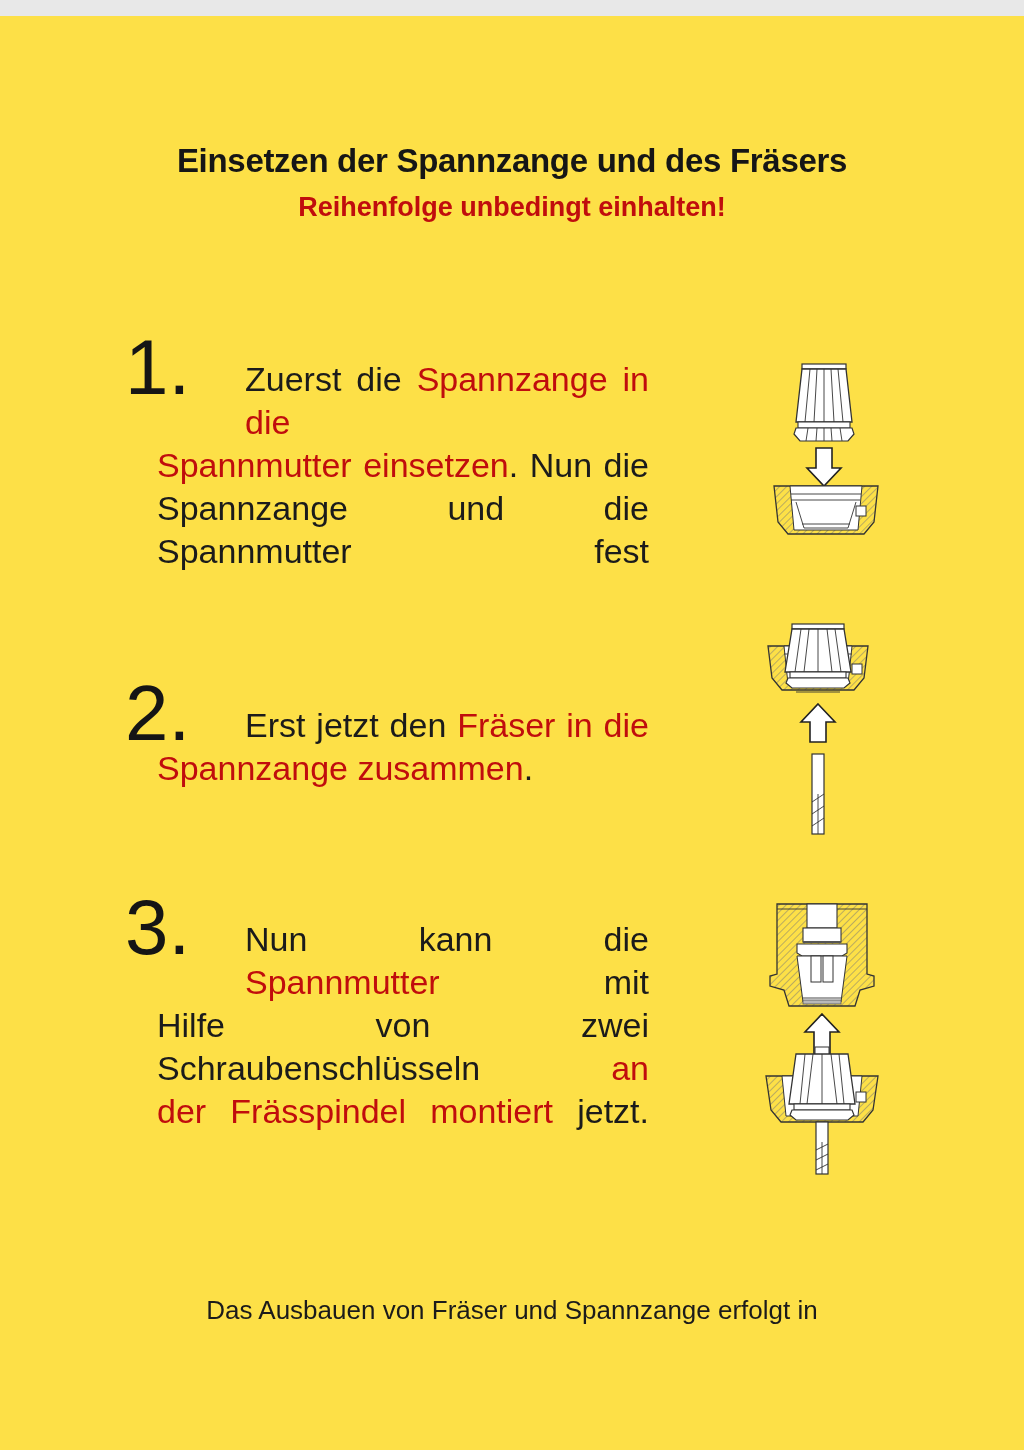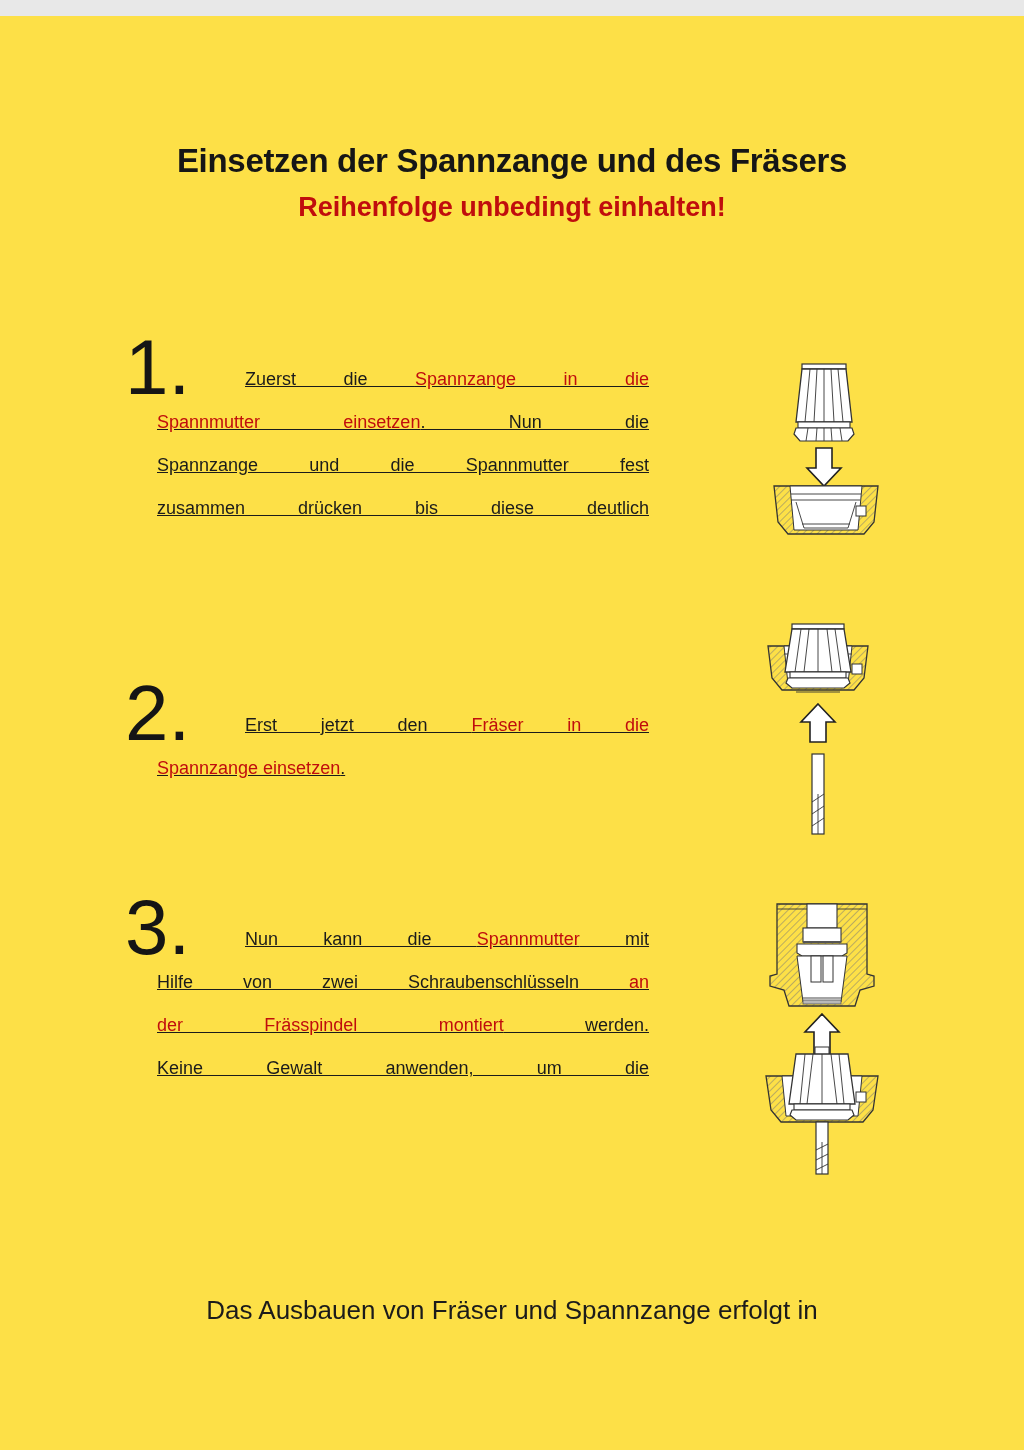--- a/index.html
+++ b/index.html
@@ -17,21 +17,21 @@
   .doc-subtitle {
     top:176px; left:0; width:100%; text-align:center;
     font-size:27px; font-weight:700; color:var(--red,#c00d0d);
   }
   .step { position:absolute; left:125px; width:524px; }
   .step-number {
     position:absolute; left:0; top:-30px;
     font-size:78px; line-height:78px; font-weight:400; color:#151515;
   }
   .step-lines { margin-left:32px; width:492px; }
-  .line { font-size:18px; line-height:43px; color:var(--ink,#1b1b1b);text-decoration:underline; }
+  .line { font-size:34px; line-height:43px; color:var(--ink,#1b1b1b); }
   .line.justify { text-align:justify; text-align-last:justify; }
   .line.first { padding-left:88px; }
   .red { color:var(--red,#c00d0d); }
   .doc-footer {
     top:1272px; left:0; width:100%; text-align:center;
     font-size:26px; line-height:44px; color:#1b1b1b;
   }
   .fig { position:absolute; }
   .fig svg { display:block; }
   .draw { stroke:var(--line,#333); fill:#fff; }
@@ -44,39 +44,37 @@
 
   <div class="abs doc-title">Einsetzen der Spannzange und des Fräsers</div>
   <div class="abs doc-subtitle">Reihenfolge unbedingt einhalten!</div>
 
   <div class="step" style="top:342px">
     <div class="step-number">1.</div>
     <div class="step-lines">
         <div class="line justify first"><span>Zuerst die </span><span class="red">Spannzange in die</span></div>
         <div class="line justify"><span class="red">Spannmutter einsetzen</span><span>. Nun die</span></div>
         <div class="line justify"><span>Spannzange und die Spannmutter fest</span></div>
-        <div class="line justify"><span>zusammen drücken bis diese deutlich</span></div>
       </div>
   </div>
 
   <div class="step" style="top:688px">
     <div class="step-number">2.</div>
     <div class="step-lines">
         <div class="line justify first"><span>Erst jetzt den </span><span class="red">Fräser in die</span></div>
-        <div class="line"><span class="red">Spannzange einsetzen</span><span>.</span></div>
+        <div class="line"><span class="red">Spannzange zusammen</span><span>.</span></div>
       </div>
   </div>
 
   <div class="step" style="top:902px">
     <div class="step-number">3.</div>
     <div class="step-lines">
         <div class="line justify first"><span>Nun kann die </span><span class="red">Spannmutter</span><span> mit</span></div>
         <div class="line justify"><span>Hilfe von zwei Schraubenschlüsseln </span><span class="red">an</span></div>
-        <div class="line justify"><span class="red">der Frässpindel montiert</span><span> werden.</span></div>
-        <div class="line justify"><span>Keine Gewalt anwenden, um die</span></div>
+        <div class="line justify"><span class="red">der Frässpindel montiert</span><span> jetzt.</span></div>
       </div>
   </div>
 
   <div class="fig" style="left:768px; top:340px">
     <svg width="116" height="200" viewBox="0 0 116 200">
       <defs>
         <pattern id="h1" width="5" height="5" patternUnits="userSpaceOnUse" patternTransform="rotate(45)">
           <line x1="0" y1="0" x2="0" y2="5" stroke="#777" stroke-width="1"></line>
         </pattern>
       </defs>

